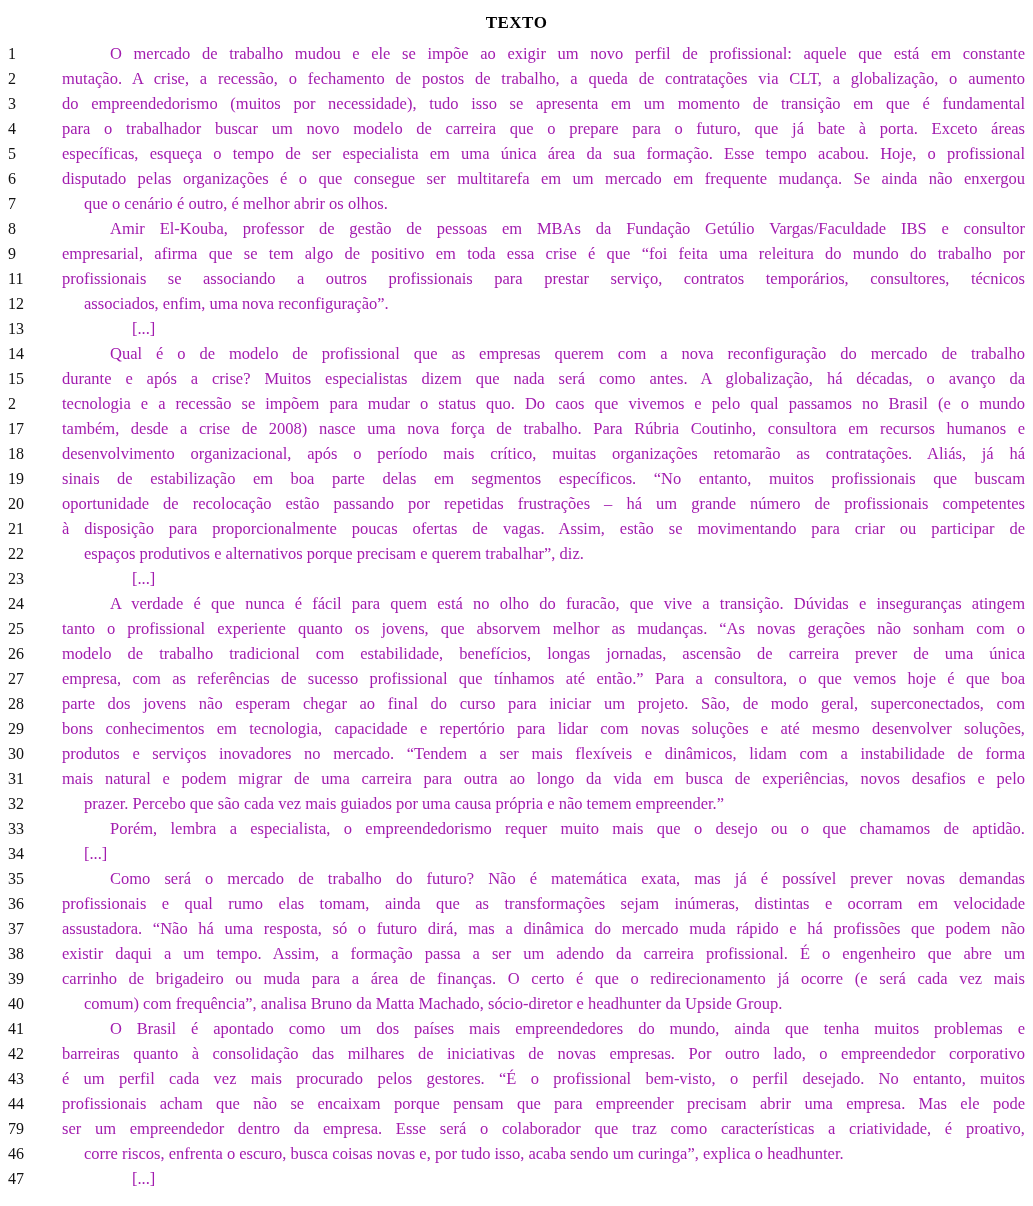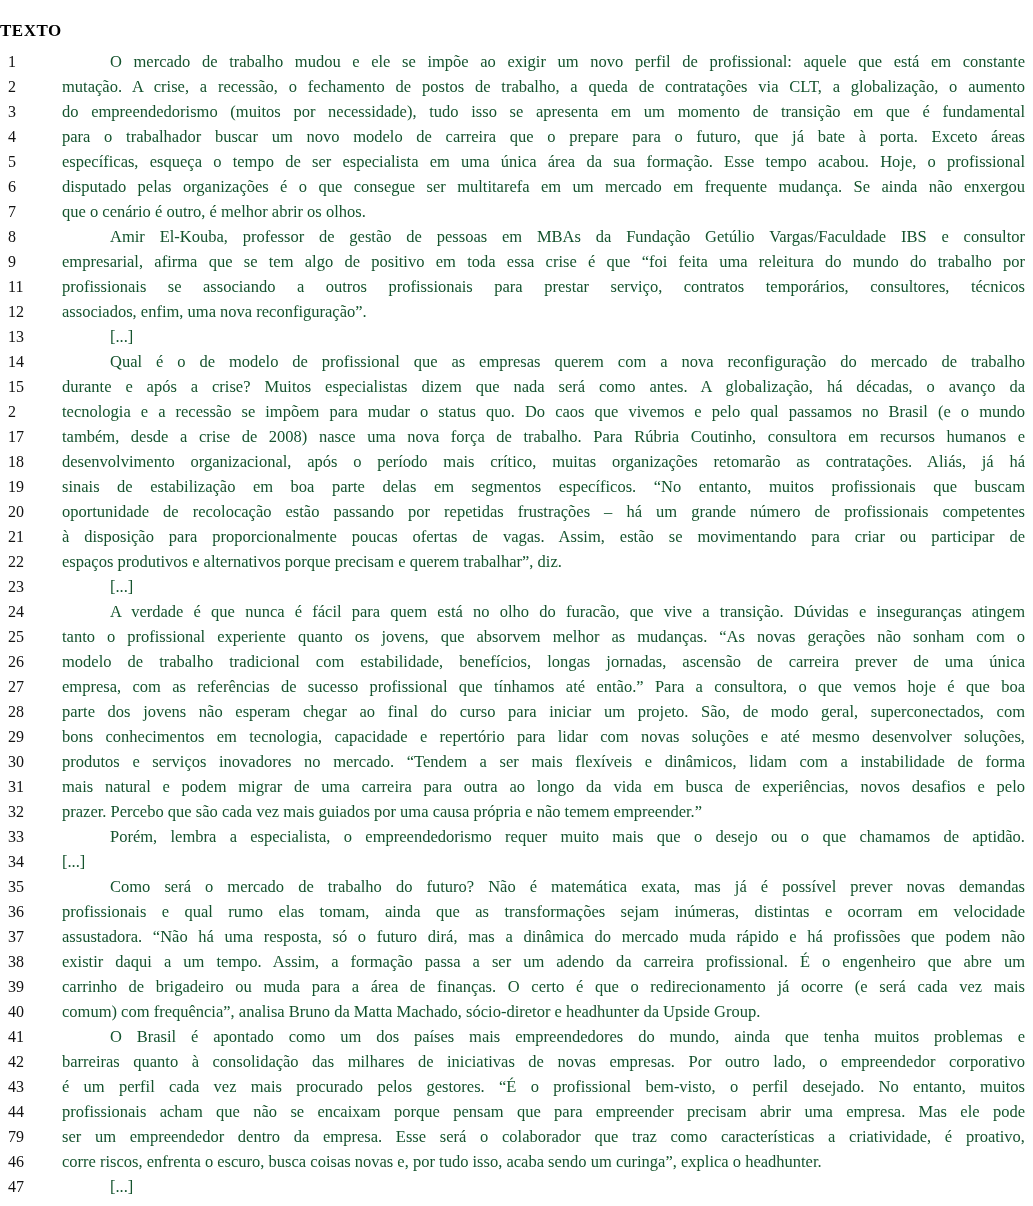--- a/index.html
+++ b/index.html
@@ -10,21 +10,22 @@
   .page {
     position: relative;
     width: 1033px;
     height: 1206px;
     background: #ffffff;
     color: #111111;
     font-family: "Liberation Serif", "DejaVu Serif", serif;
     overflow: hidden;
   }
   .doc-title {
-    margin: 20px 0 0 0;
+    margin: 12px 0 0 0;
+    text-align: center;
     font-size: 17px;
     line-height: 22px;
     font-weight: bold;
     letter-spacing: 0.5px;
     color: #000000;
   }
   .lines {
     margin-top: 7px;
   }
   .line-row {
@@ -41,24 +42,25 @@
     text-align: left;
   }
   .line-text {
     flex: 1 1 auto;
     padding-right: 8px;
     font-size: 16.5px;
     line-height: 25px;
     white-space: normal;
     text-align: justify;
     text-align-last: justify;
-    color: #14532d;
+    color: #a21caf;
   }
   .line-text.last {
     text-align-last: left;
+    margin-left: 22px;
   }
   .line-text.indent {
     text-indent: 48px;
   }
 </style>
 </head>
 <body>
 
 <div class="page">
   <div class="doc-title">TEXTO</div>

